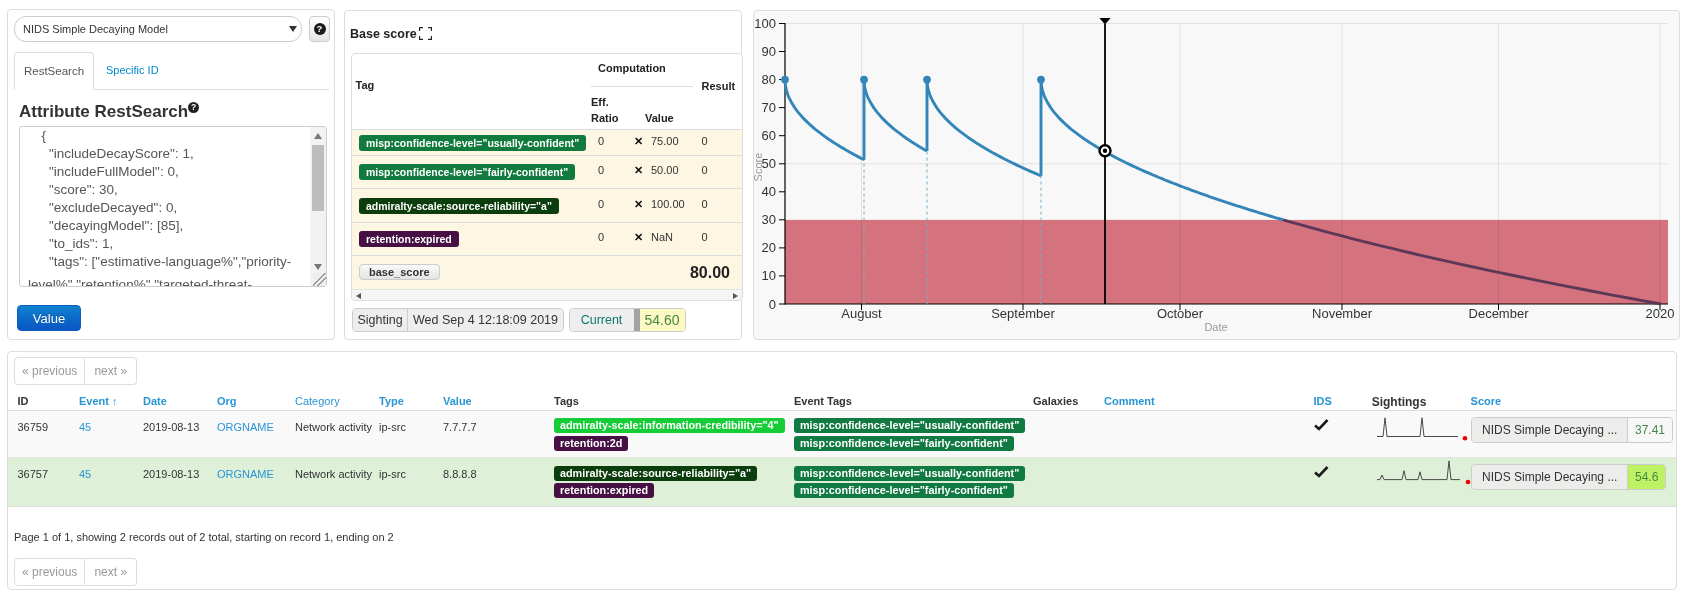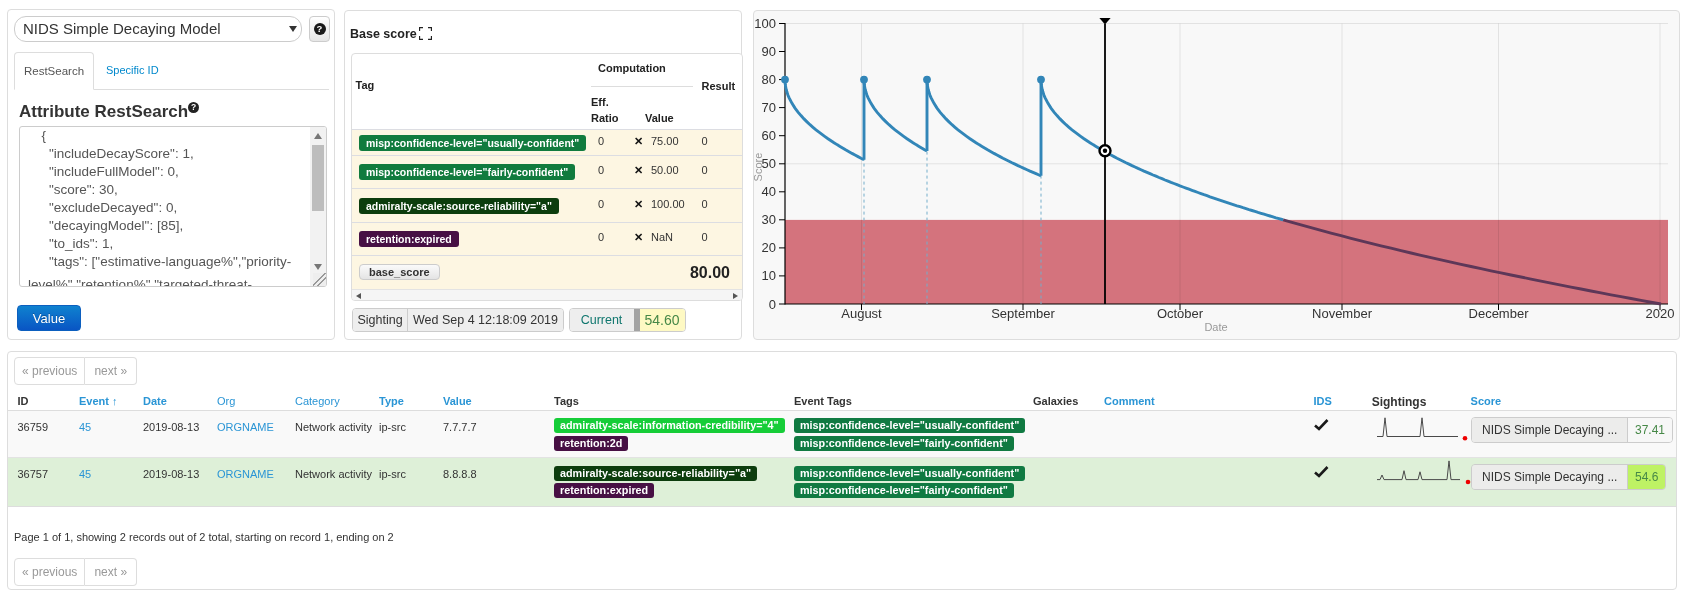--- a/index.html
+++ b/index.html
@@ -7,21 +7,21 @@
 .badge { display:inline-block; color:#fff; font-weight:bold; font-size:10.5px; line-height:16px; padding:0 7px; border-radius:3px; white-space:nowrap; }
 .badge2 { display:inline-block; color:#fff; font-weight:bold; font-size:10.8px; line-height:15px; padding:0 6px; border-radius:3px; white-space:nowrap; }
 .g1 { background:#117b3e; }
 .g2 { background:#0c3d0d; }
 .pu { background:#471044; }
 .gb { background:#16cd38; }
 .eg { background:#107a42; }
 </style></head><body>
 
 <div class="panel" style="left:7px;top:9px;width:328px;height:331px">
-  <div class="abs" style="left:6px;top:6px;width:288px;height:26px;border:1px solid #ccc;border-radius:12px;background:#fff;font-size:15px;color:#333;line-height:24px;padding-left:8px">NIDS Simple Decaying Model
+  <div class="abs" style="left:6px;top:6px;width:288px;height:26px;border:1px solid #ccc;border-radius:12px;background:#fff;font-size:11px;color:#333;line-height:24px;padding-left:8px">NIDS Simple Decaying Model
     <span class="abs" style="right:4px;top:9px;width:0;height:0;border-left:4.2px solid transparent;border-right:4.2px solid transparent;border-top:6.5px solid #333"></span>
   </div>
   <div class="abs" style="left:301px;top:6px;width:21px;height:26px;border:1px solid #ccc;border-radius:4px;background:linear-gradient(#ffffff,#e6e6e6);text-align:center">
     <span style="display:inline-block;width:12px;height:12px;margin-top:6px;border-radius:50%;background:#1a1a1a;color:#fff;font-weight:bold;font-size:9.5px;line-height:12px">?</span>
   </div>
   <div class="abs" style="left:6px;top:79px;width:315px;border-bottom:1px solid #ddd"></div>
   <div class="abs" style="left:6px;top:42px;width:80px;height:38px;border:1px solid #ddd;border-bottom:1px solid #fff;border-radius:4px 4px 0 0;background:#fff;text-align:center;font-size:11.5px;color:#555;line-height:36px">RestSearch</div>
   <div class="abs" style="left:98px;top:42px;width:70px;height:38px;font-size:11px;color:#08c;line-height:36px">Specific ID</div>
   <div class="abs" style="left:11px;top:92px;font-size:17px;font-weight:bold;color:#333">Attribute RestSearch<span style="display:inline-block;vertical-align:7px;width:11px;height:11px;border-radius:50%;background:#222;color:#fff;font-weight:bold;font-size:8.5px;line-height:11px;text-align:center">?</span></div>
   <div class="abs" style="left:11px;top:116px;width:308px;height:161px;border:1px solid #ccc;border-radius:3px;background:#fff;overflow:hidden">
@@ -183,21 +183,21 @@
     <span style="display:block;border:1px solid #ddd;border-radius:4px 0 0 4px;background:#fff;color:#999;font-size:12px;line-height:26px;padding:0 7px">« previous</span>
     <span style="display:block;border:1px solid #ddd;border-left:none;border-radius:0 4px 4px 0;background:#fff;color:#999;font-size:12px;line-height:26px;padding:0 9px">next »</span>
   </div>
   <div class="abs" style="left:0;top:58px;width:1668px;border-top:1px solid #ddd"></div>
   <div class="abs" style="left:0;top:59px;width:1668px;height:46px;background:#f9f9f9"></div>
   <div class="abs" style="left:0;top:105px;width:1668px;height:49px;background:#def0d8;border-top:1px solid #e3e3e3"></div>
   <div class="abs" style="left:0;top:154px;width:1668px;border-top:1px solid #ddd"></div>
   <span class="abs" style="left:9.5px;top:43px;font-size:11px;font-weight:bold;color:#333">ID</span>
     <span class="abs" style="left:71px;top:43px;font-size:11px;font-weight:bold;color:#2a95d5">Event <span style="font-weight:normal">↑</span></span>
     <span class="abs" style="left:135px;top:43px;font-size:11px;font-weight:bold;color:#2a95d5">Date</span>
-    <span class="abs" style="left:209px;top:43px;font-size:11px;font-weight:normal;color:#2a95d5">Org</span>
+    <span class="abs" style="left:209px;top:43px;font-size:11px;font-weight:bold;color:#2a95d5">Org</span>
     <span class="abs" style="left:287px;top:43px;font-size:11px;font-weight:normal;color:#2a95d5">Category</span>
     <span class="abs" style="left:371px;top:43px;font-size:11px;font-weight:bold;color:#2a95d5">Type</span>
     <span class="abs" style="left:435px;top:43px;font-size:11px;font-weight:bold;color:#2a95d5">Value</span>
     <span class="abs" style="left:546px;top:43px;font-size:11px;font-weight:bold;color:#333">Tags</span>
     <span class="abs" style="left:786px;top:43px;font-size:11px;font-weight:bold;color:#333">Event Tags</span>
     <span class="abs" style="left:1025px;top:43px;font-size:11px;font-weight:bold;color:#333">Galaxies</span>
     <span class="abs" style="left:1096px;top:43px;font-size:11px;font-weight:bold;color:#2a95d5">Comment</span>
     <span class="abs" style="left:1305.5px;top:43px;font-size:11px;font-weight:bold;color:#2a95d5">IDS</span>
     <span class="abs" style="left:1363.7px;top:43px;font-size:12px;font-weight:bold;color:#333">Sightings</span>
     <span class="abs" style="left:1462.6px;top:43px;font-size:11px;font-weight:bold;color:#2a95d5">Score</span>

